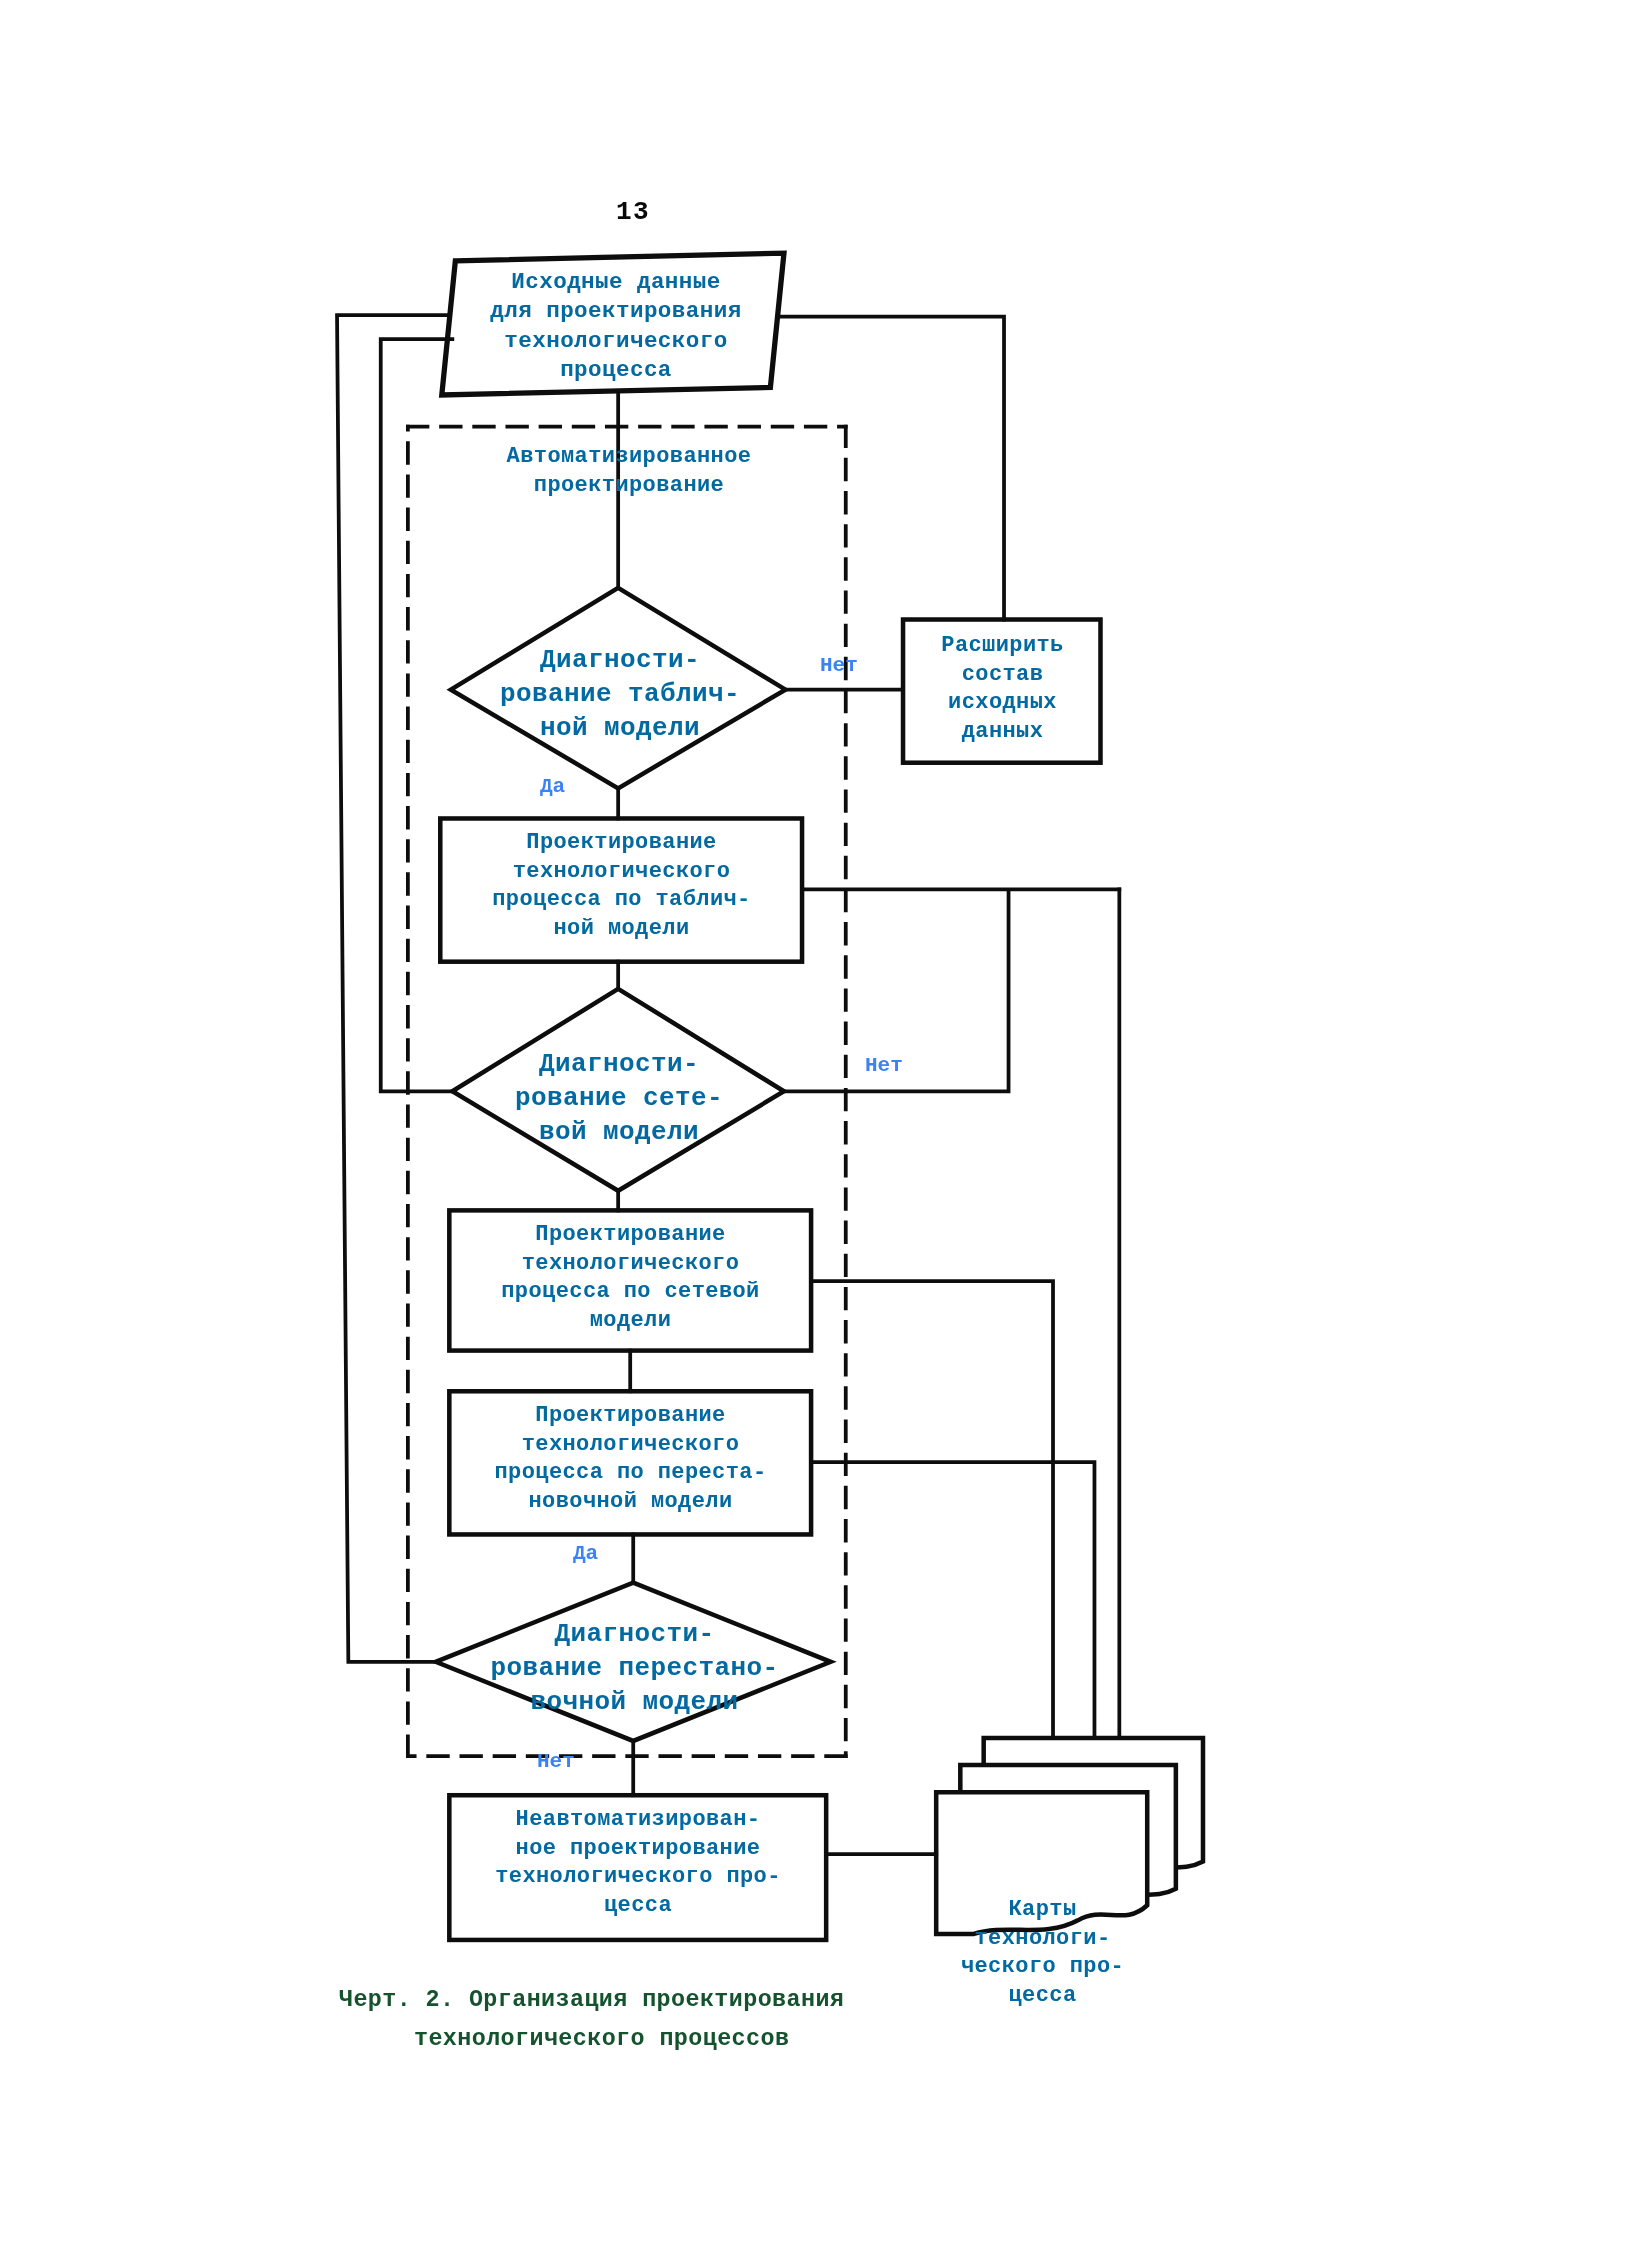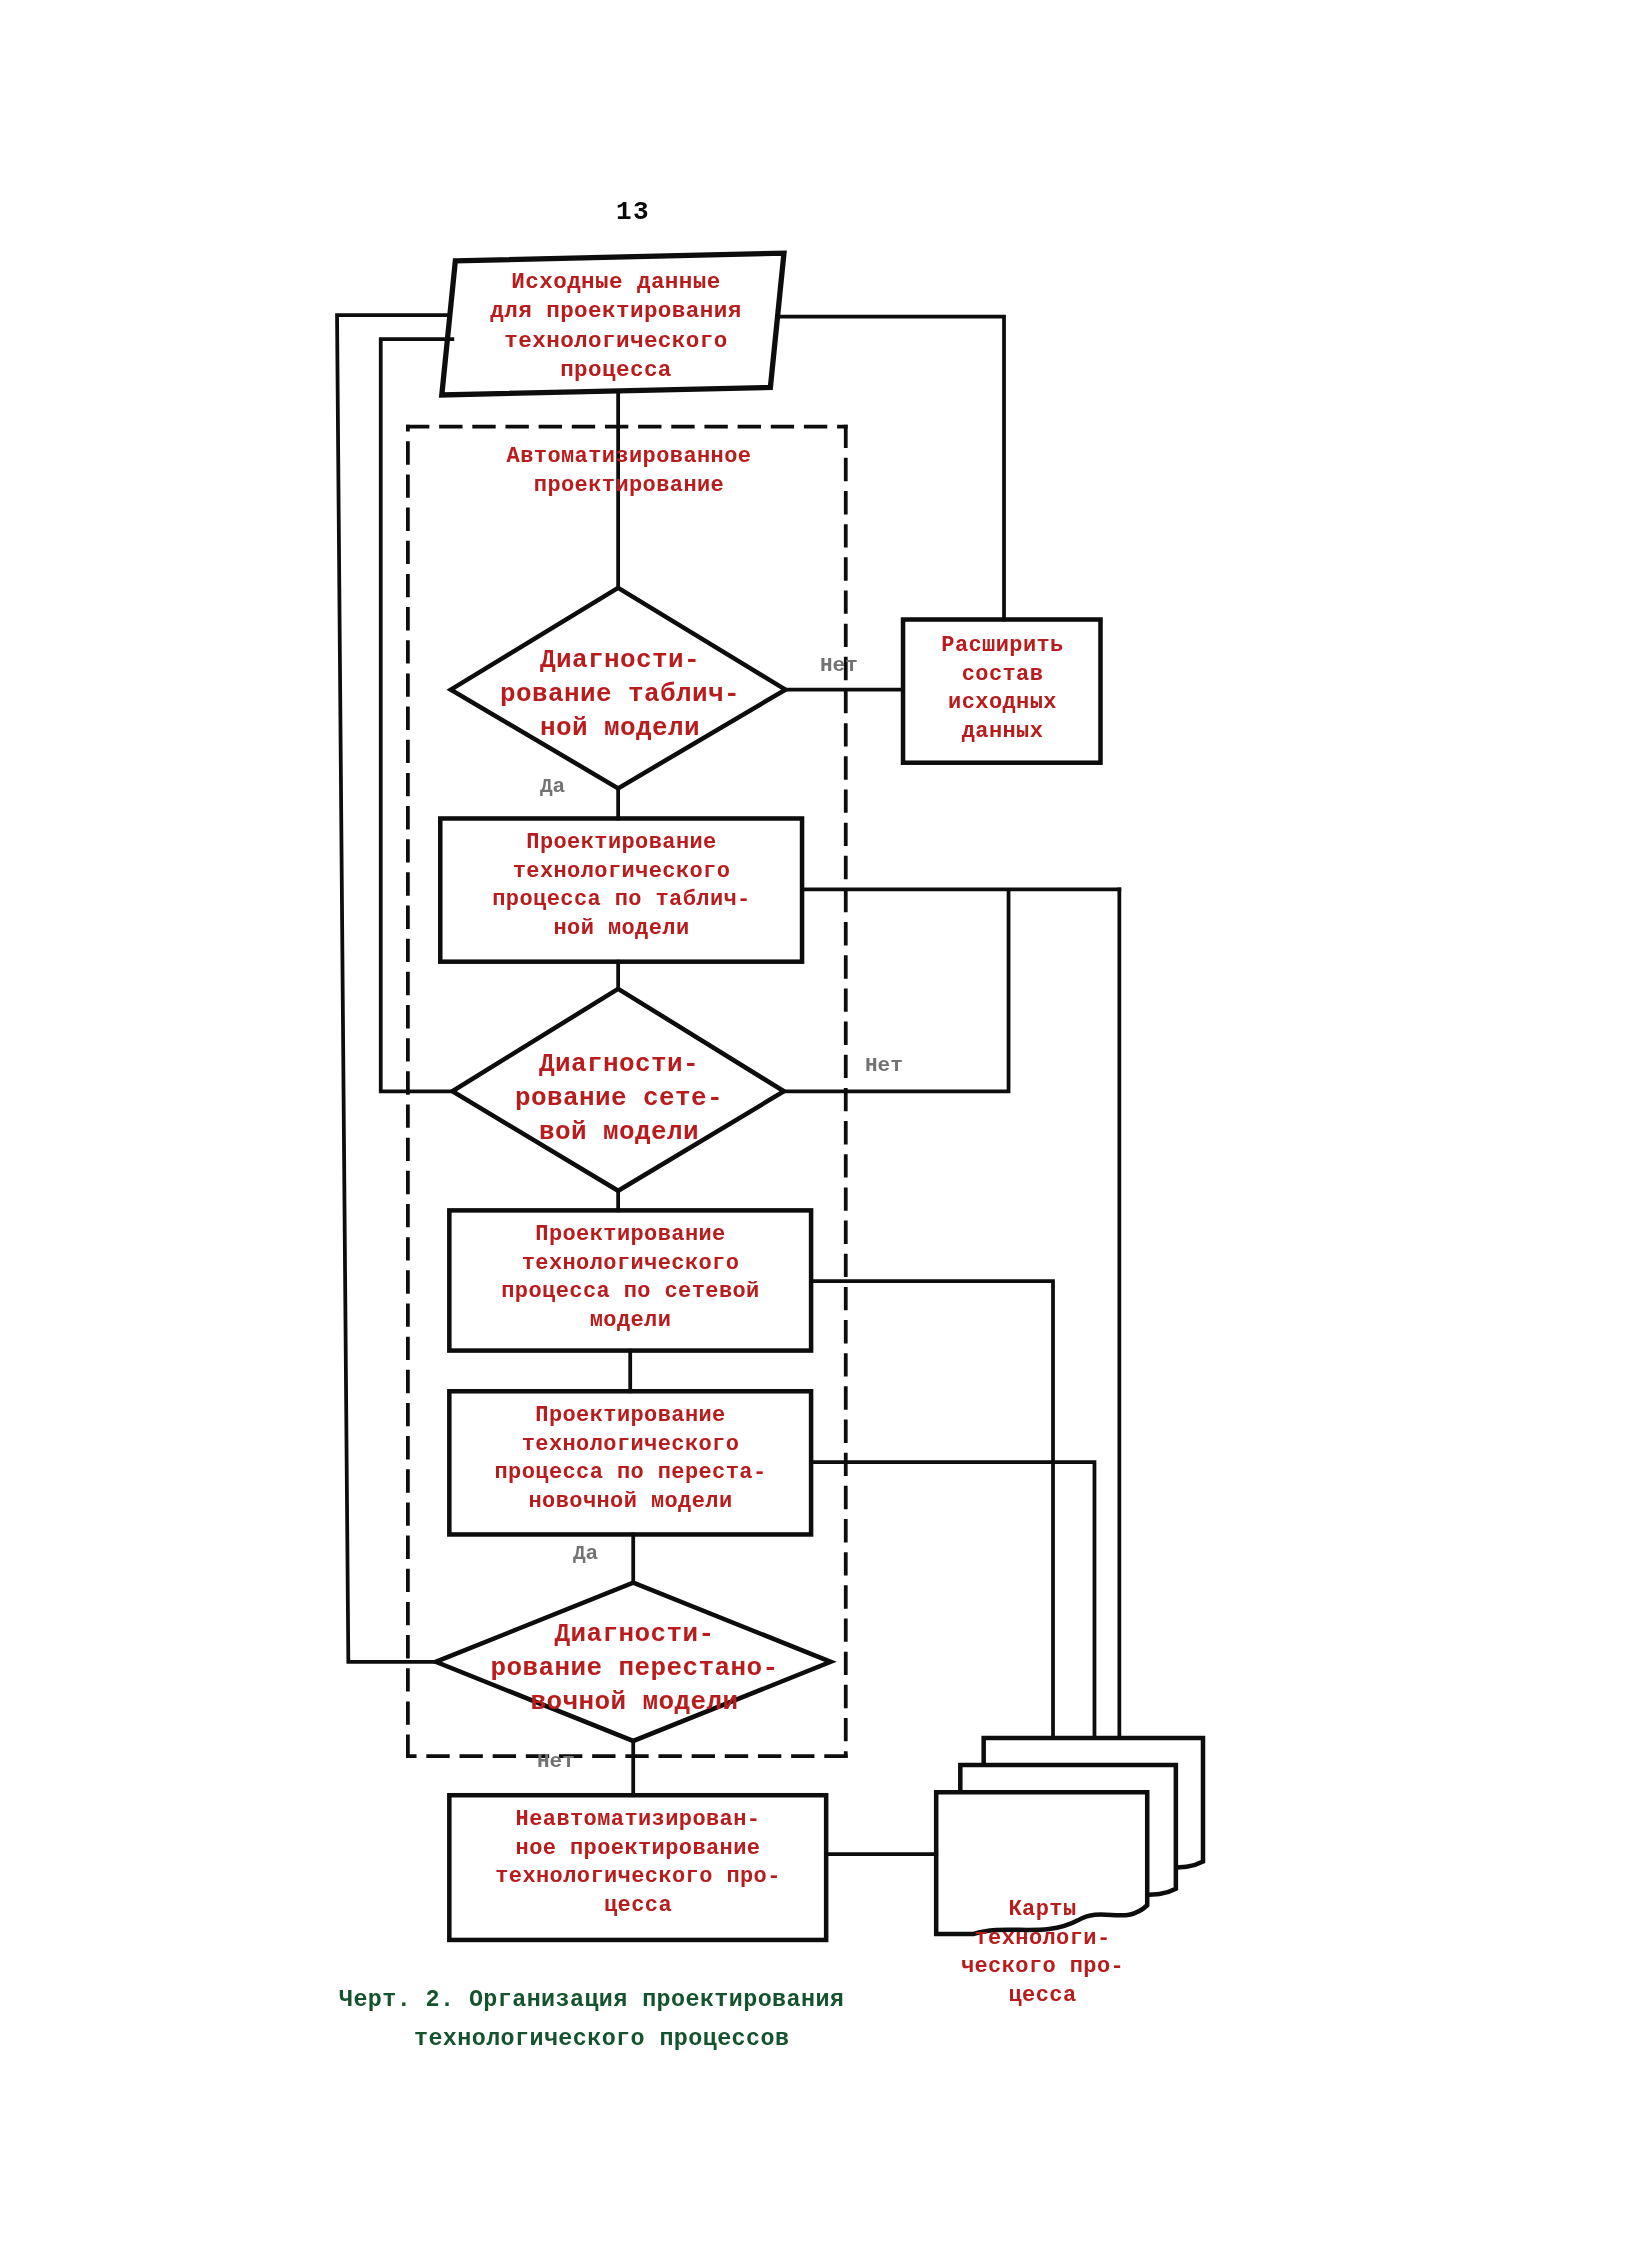--- a/index.html
+++ b/index.html
@@ -10,33 +10,33 @@
     color:#0a0a0a;
   }
   #sheet{position:absolute;left:0;top:0;width:1638px;height:2261px;}
   svg#fig{position:absolute;left:0;top:0;width:1638px;height:2261px;}
 
   .node-text{
     position:absolute;
     text-align:center;
     font-family:"Liberation Mono","DejaVu Sans Mono",monospace;
     font-weight:700;
-    color:#b91c1c;
+    color:#0369a1;
     letter-spacing:0.4px;
     line-height:1.30;
     white-space:pre-line;
     pointer-events:none;
   }
   .t30{font-size:22.6px;}
   .t29{font-size:22px;}
   .t28{font-size:26px;}
   .edge-label{
     position:absolute;font-size:21px;font-weight:700;
     font-family:"Liberation Mono","DejaVu Sans Mono",monospace;
-    color:#737373;white-space:nowrap;
+    color:#3b82f6;white-space:nowrap;
   }
   #page-num{
     position:absolute;left:588px;top:197px;width:90px;text-align:center;
     font-size:26px;font-weight:700;letter-spacing:1.5px;
   }
   #caption{
     position:absolute;left:226px;top:1981px;width:904px;
     font-size:23.4px;font-weight:700;line-height:1.65;
     letter-spacing:0.4px;color:#14532d;
   }

